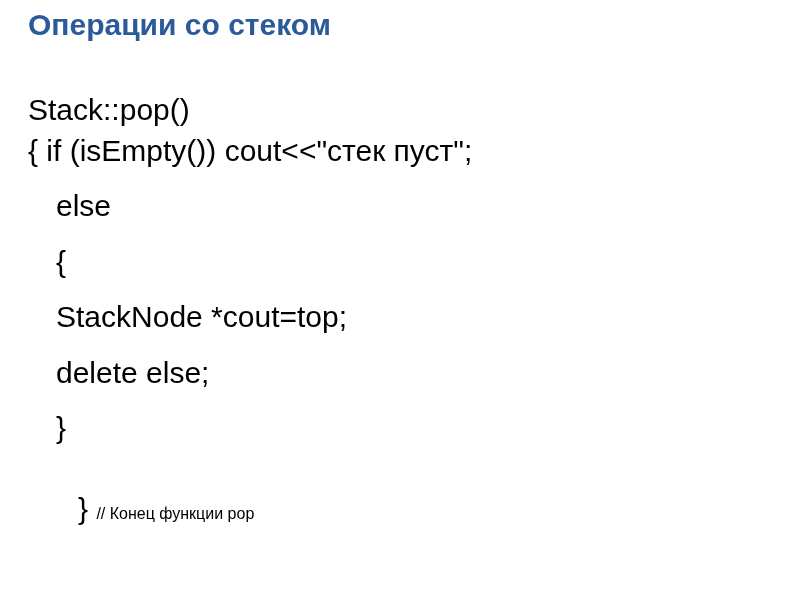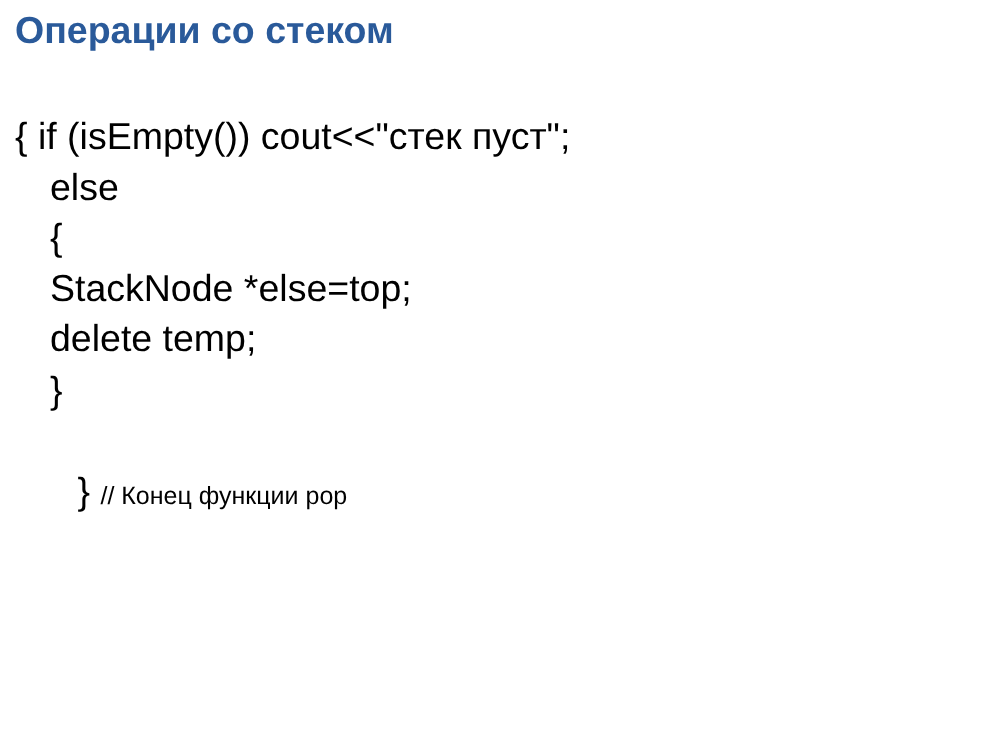--- a/index.html
+++ b/index.html
@@ -5,53 +5,55 @@
     body {
       margin: 0;
       padding: 0;
       width: 800px;
       height: 600px;
       background: #ffffff;
       font-family: Verdana, Geneva, sans-serif;
       overflow: hidden;
     }
     .slide {
-      padding: 8px 12px;
+      padding: 8px 28px;
       box-sizing: border-box;
     }
     .title {
       color: #2a5a9a;
       font-size: 30px;
       font-weight: bold;
       margin-bottom: 48px;
     }
     .code-block {
       color: #000;
       font-size: 30px;
       line-height: 1.35;
     }
     .code-line {
       white-space: pre;
     }
     .indent {
       padding-left: 28px;
+      margin-top: 15px;
     }
     .comment-inline {
-      font-size: 20px;
+      font-size: 16px;
     }
   </style>
 </head>
 <body>
 
 <div class="slide">
   <div class="title">Операции со стеком</div>
   <div class="code-block">
+    <div class="code-line">Stack::pop()</div>
     <div class="code-line">{ if (isEmpty()) cout&lt;&lt;"стек пуст";</div>
     <div class="code-line indent">else</div>
     <div class="code-line indent">{</div>
-    <div class="code-line indent">StackNode *else=top;</div>
-    <div class="code-line indent">delete temp;</div>
+    <div class="code-line indent">StackNode *cout=top;</div>
+    <div class="code-line indent">delete else;</div>
     <div class="code-line indent">}</div>
     <div class="code-line">
       <span>} </span><span class="comment-inline">// Конец функции pop</span>
     </div>
   </div>
 </div>
 
 </body></html>

